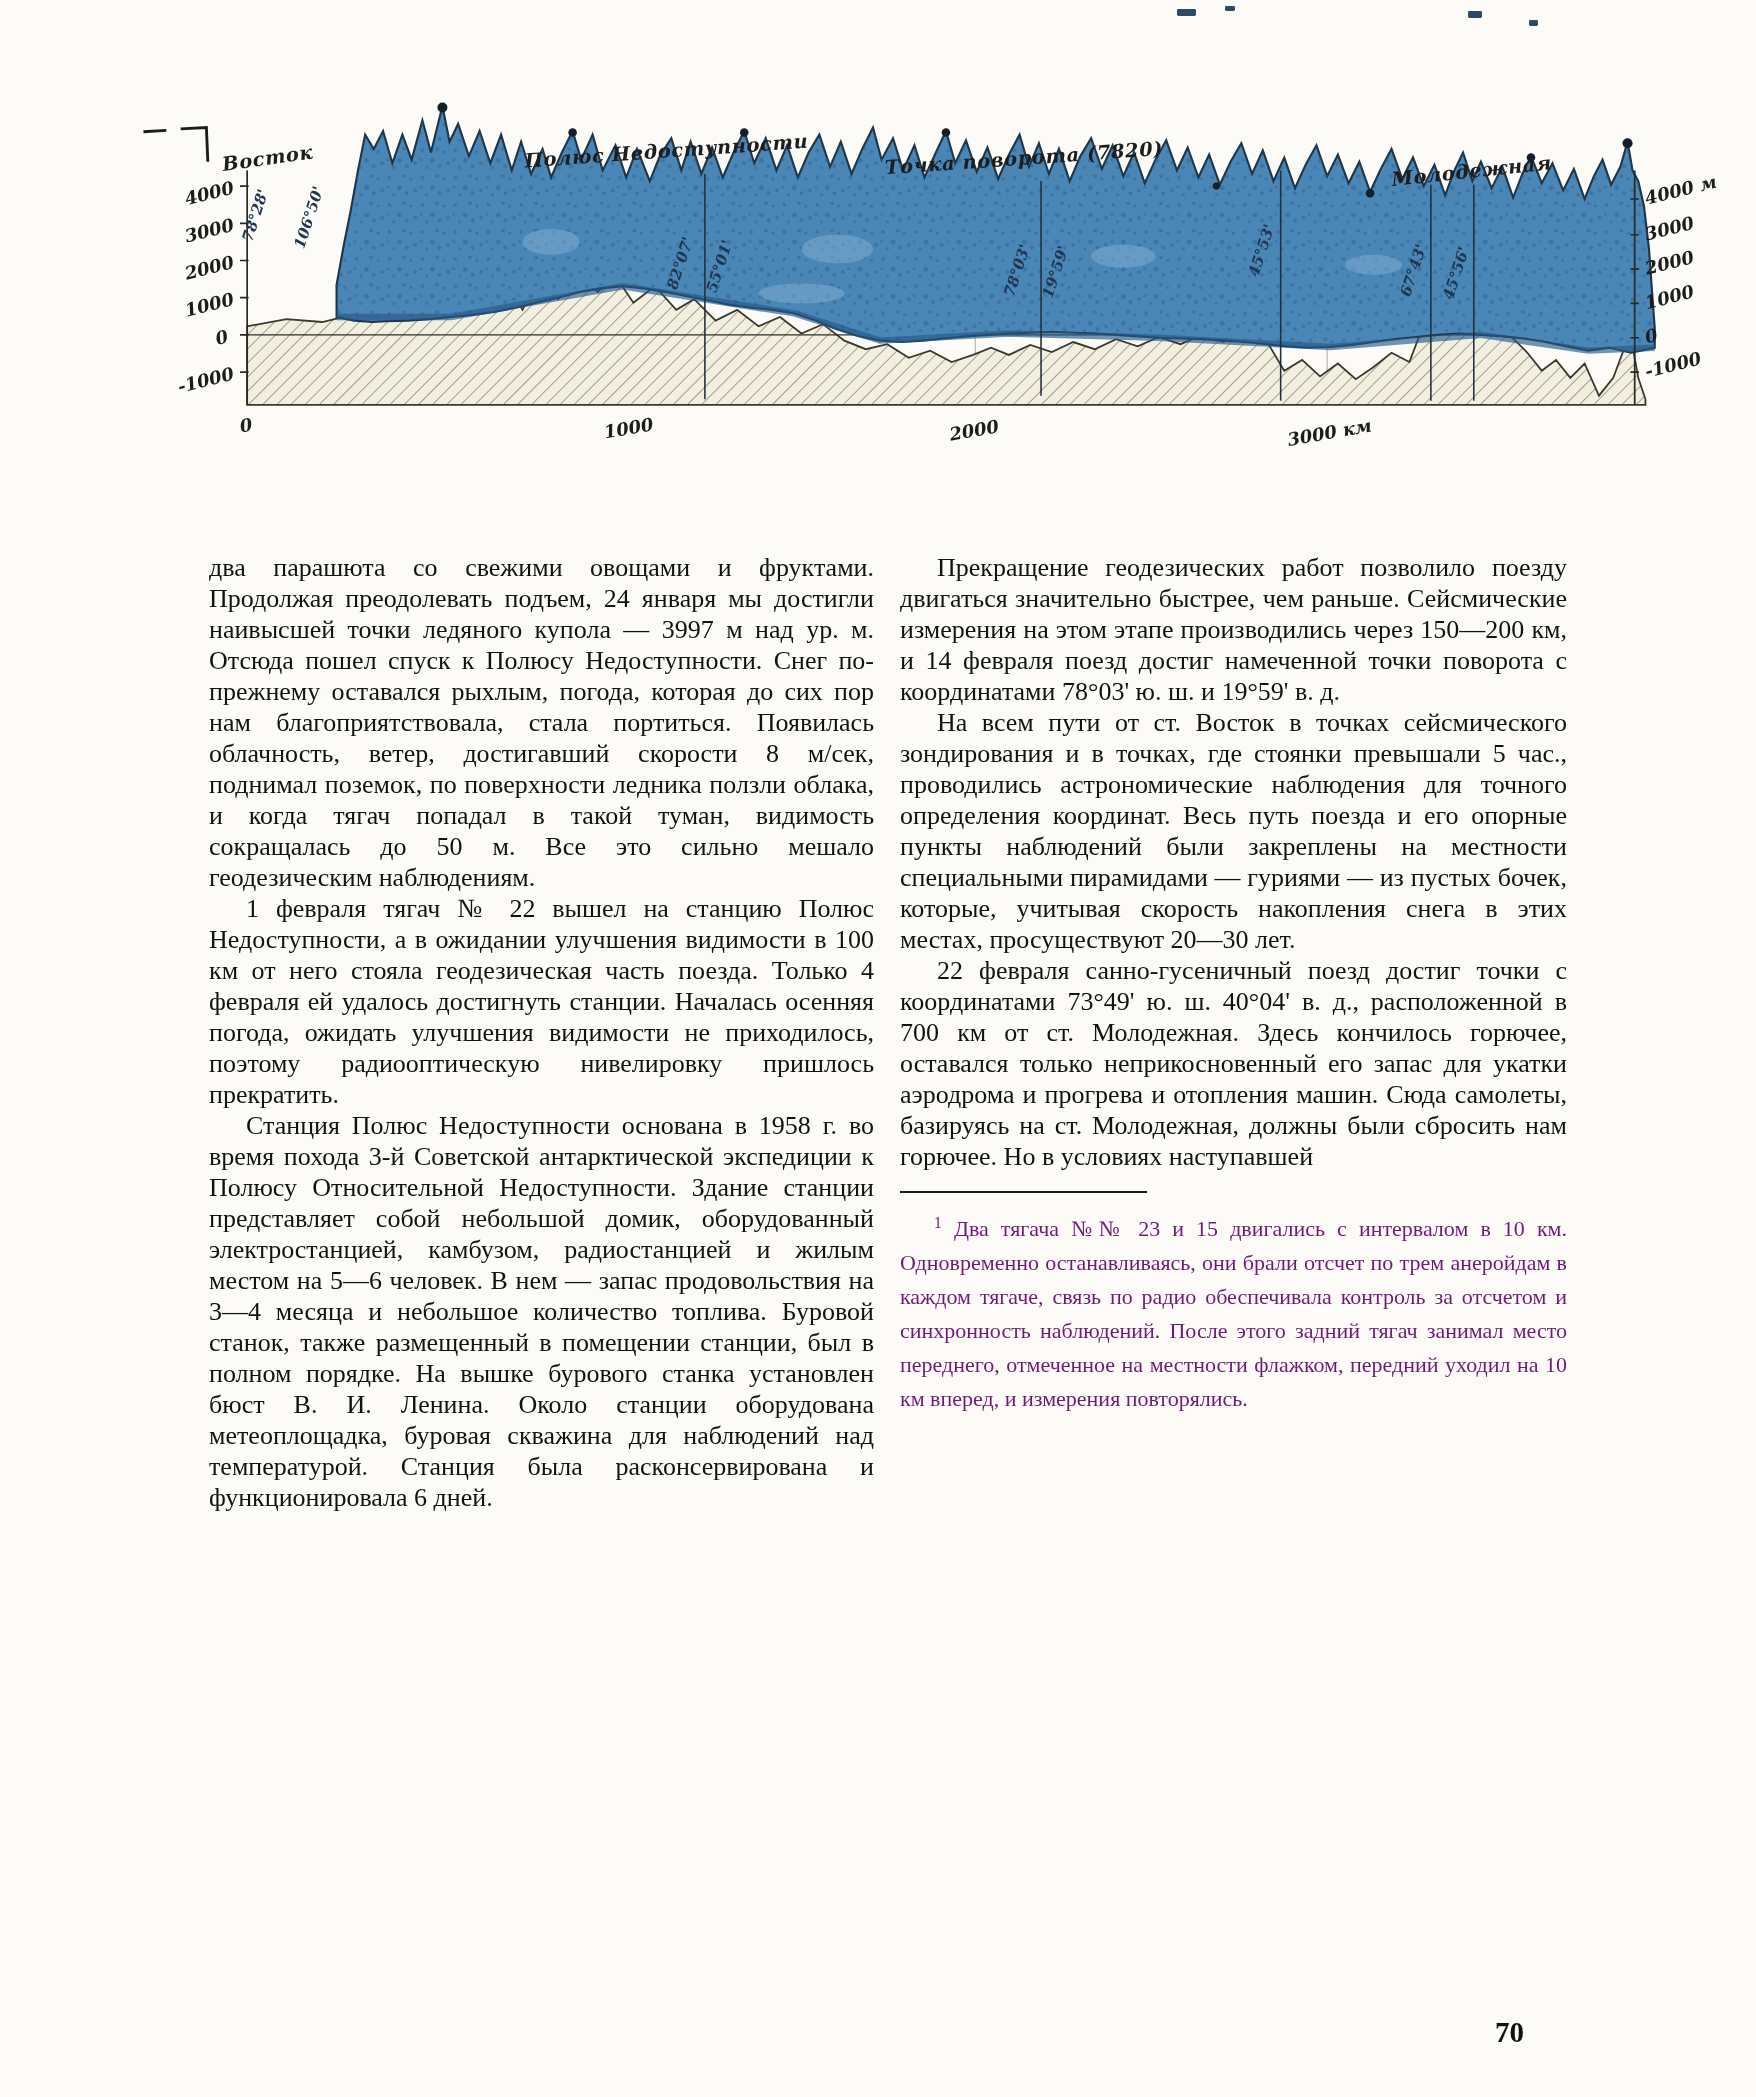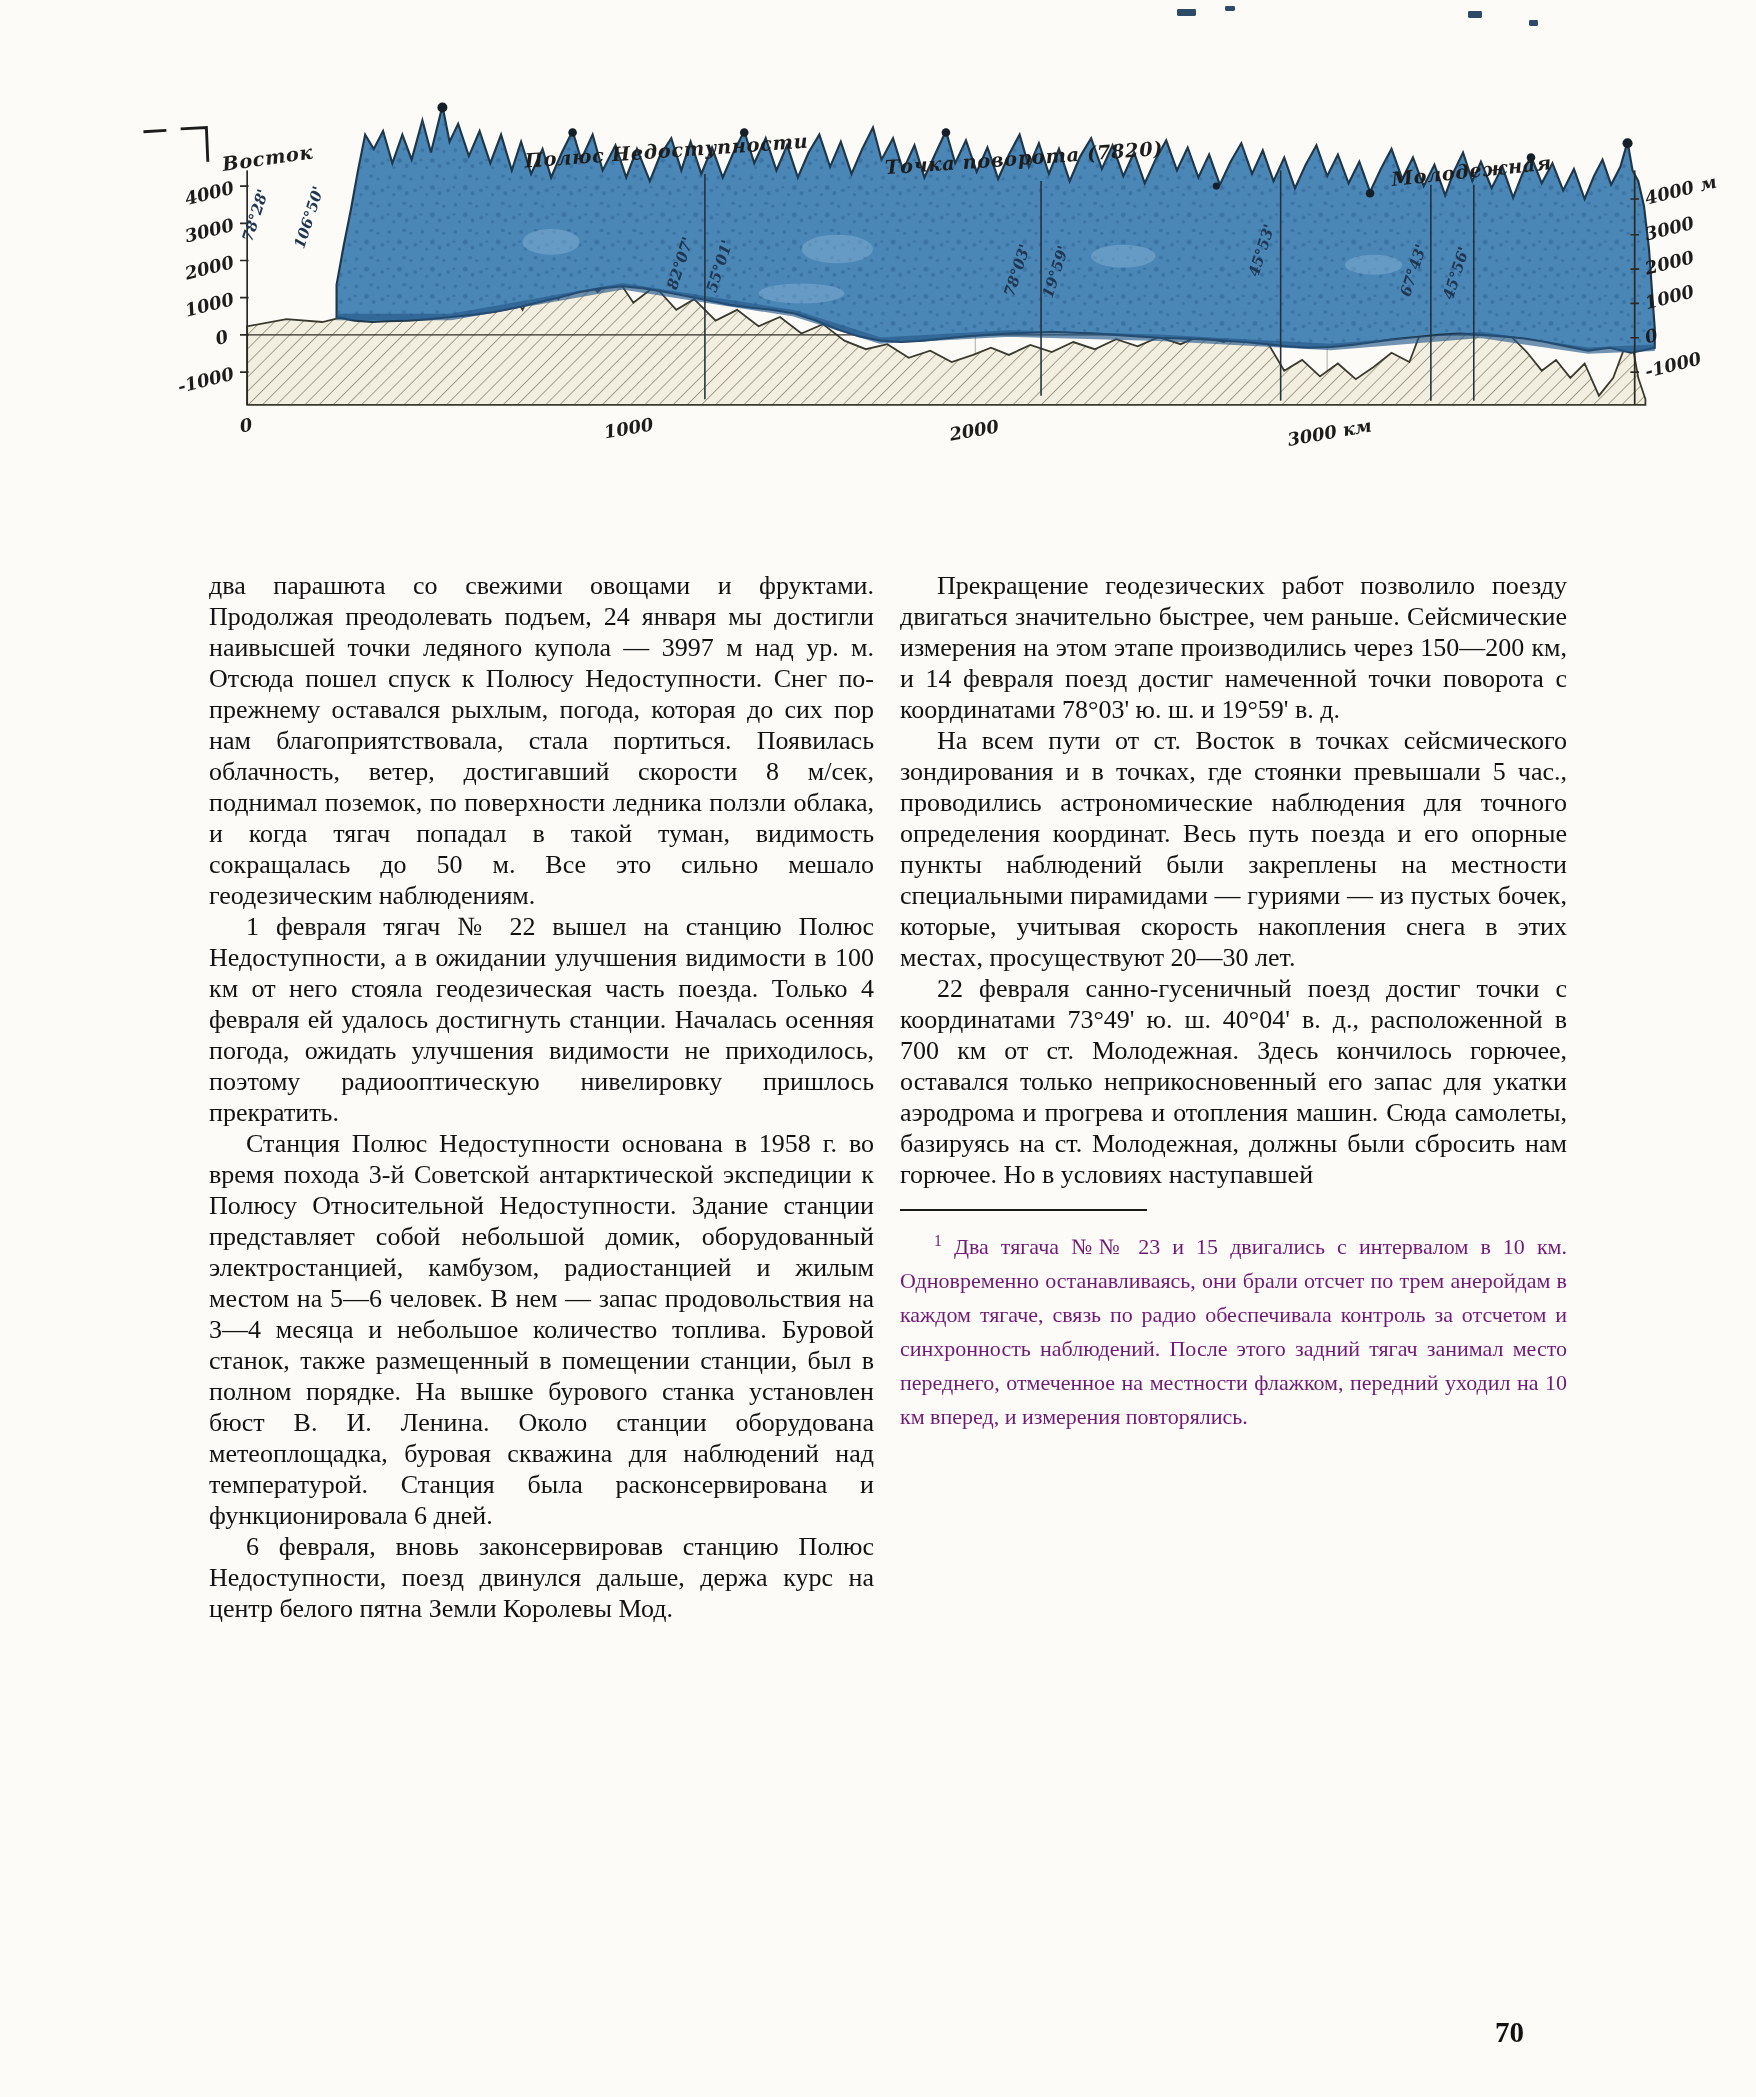--- a/index.html
+++ b/index.html
@@ -19,21 +19,21 @@
   .coord{font-family:"DejaVu Serif",serif;font-style:italic;font-weight:bold;font-size:21px;fill:#1f3550;}
   .tick{font-family:"DejaVu Serif",serif;font-style:italic;font-weight:bold;font-size:25px;fill:#1c1c1c;}
   
   .caption{
     position:absolute;left:206px;top:466px;width:1345px;
     font-size:23.6px;line-height:34px;font-weight:600;
     text-align:justify;text-align-last:center;
     color:#121212;
   }
   
-  .col{position:absolute;top:552px;font-size:26px;line-height:31px;font-weight:500;text-align:justify;color:#121212;margin-top:18px;}
+  .col{position:absolute;top:552px;font-size:26px;line-height:31px;font-weight:500;text-align:justify;color:#121212;}
   .col-left{left:209px;width:665px;}
   .col-right{left:900px;width:667px;}
   .col p{margin:0;padding:0;}
   .para{text-indent:37px;}
   .para-cont{text-indent:0;}
   
   .fn-rule{width:247px;border:none;border-top:2.1px solid #1a1a1a;margin:18.6px 0 13px 0;}
   .fnote{font-size:22px;line-height:34px;font-weight:500;text-align:justify;text-indent:34px;margin:0;color:#701a75;}
   .fnote sup{font-size:15.7px;}
   
@@ -159,21 +159,20 @@
       <text class="tick" x="1193" y="522" text-anchor="middle" transform="rotate(-10 1193 522)">2000</text>
       <text class="tick" x="1690" y="525" text-anchor="middle" transform="rotate(-10 1690 525)">3000 км</text>
     </svg>
   </div>
 
 
   <div class="col col-left">
     <p class="para-cont">два парашюта со свежими овощами и фруктами. Продолжая преодолевать подъем, 24 января мы достигли наивысшей точки ледяного купола — 3997 м над ур. м. Отсюда пошел спуск к Полюсу Недоступности. Снег по-прежнему оставался рыхлым, погода, которая до сих пор нам благоприятствовала, стала портиться. Появилась облачность, ветер, достигавший скорости 8 м/сек, поднимал поземок, по поверхности ледника ползли облака, и когда тягач попадал в такой туман, видимость сокращалась до 50 м. Все это сильно мешало геодезическим наблюдениям.</p>
     <p class="para">1 февраля тягач № 22 вышел на станцию Полюс Недоступности, а в ожидании улучшения видимости в 100 км от него стояла геодезическая часть поезда. Только 4 февраля ей удалось достигнуть станции. Началась осенняя погода, ожидать улучшения видимости не приходилось, поэтому радиооптическую нивелировку пришлось прекратить.</p>
     <p class="para">Станция Полюс Недоступности основана в 1958 г. во время похода 3-й Советской антарктической экспедиции к Полюсу Относительной Недоступности. Здание станции представляет собой небольшой домик, оборудованный электростанцией, камбузом, радиостанцией и жилым местом на 5—6 человек. В нем — запас продовольствия на 3—4 месяца и небольшое количество топлива. Буровой станок, также размещенный в помещении станции, был в полном порядке. На вышке бурового станка установлен бюст В. И. Ленина. Около станции оборудована метеоплощадка, буровая скважина для наблюдений над температурой. Станция была расконсервирована и функционировала 6 дней.</p>
-    <p class="para">6 февраля, вновь законсервировав станцию Полюс Недоступности, поезд двинулся дальше, держа курс на центр белого пятна Земли Королевы Мод.</p>
   </div>
 
   <div class="col col-right">
     <p class="para">Прекращение геодезических работ позволило поезду двигаться значительно быстрее, чем раньше. Сейсмические измерения на этом этапе производились через 150—200 км, и 14 февраля поезд достиг намеченной точки поворота с координатами 78°03' ю. ш. и 19°59' в. д.</p>
     <p class="para">На всем пути от ст. Восток в точках сейсмического зондирования и в точках, где стоянки превышали 5 час., проводились астрономические наблюдения для точного определения координат. Весь путь поезда и его опорные пункты наблюдений были закреплены на местности специальными пирамидами — гуриями — из пустых бочек, которые, учитывая скорость накопления снега в этих местах, просуществуют 20—30 лет.</p>
     <p class="para">22 февраля санно-гусеничный поезд достиг точки с координатами 73°49' ю. ш. 40°04' в. д., расположенной в 700 км от ст. Молодежная. Здесь кончилось горючее, оставался только неприкосновенный его запас для укатки аэродрома и прогрева и отопления машин. Сюда самолеты, базируясь на ст. Молодежная, должны были сбросить нам горючее. Но в условиях наступавшей</p>
     <hr class="fn-rule">
     <p class="fnote"><sup>1</sup> <span>Два тягача №№ 23 и 15 двигались с интервалом в 10 км. Одновременно останавливаясь, они брали отсчет по трем анеройдам в каждом тягаче, связь по радио обеспечивала контроль за отсчетом и синхронность наблюдений. После этого задний тягач занимал место переднего, отмеченное на местности флажком, передний уходил на 10 км вперед, и измерения повторялись.</span></p>
   </div>
 

